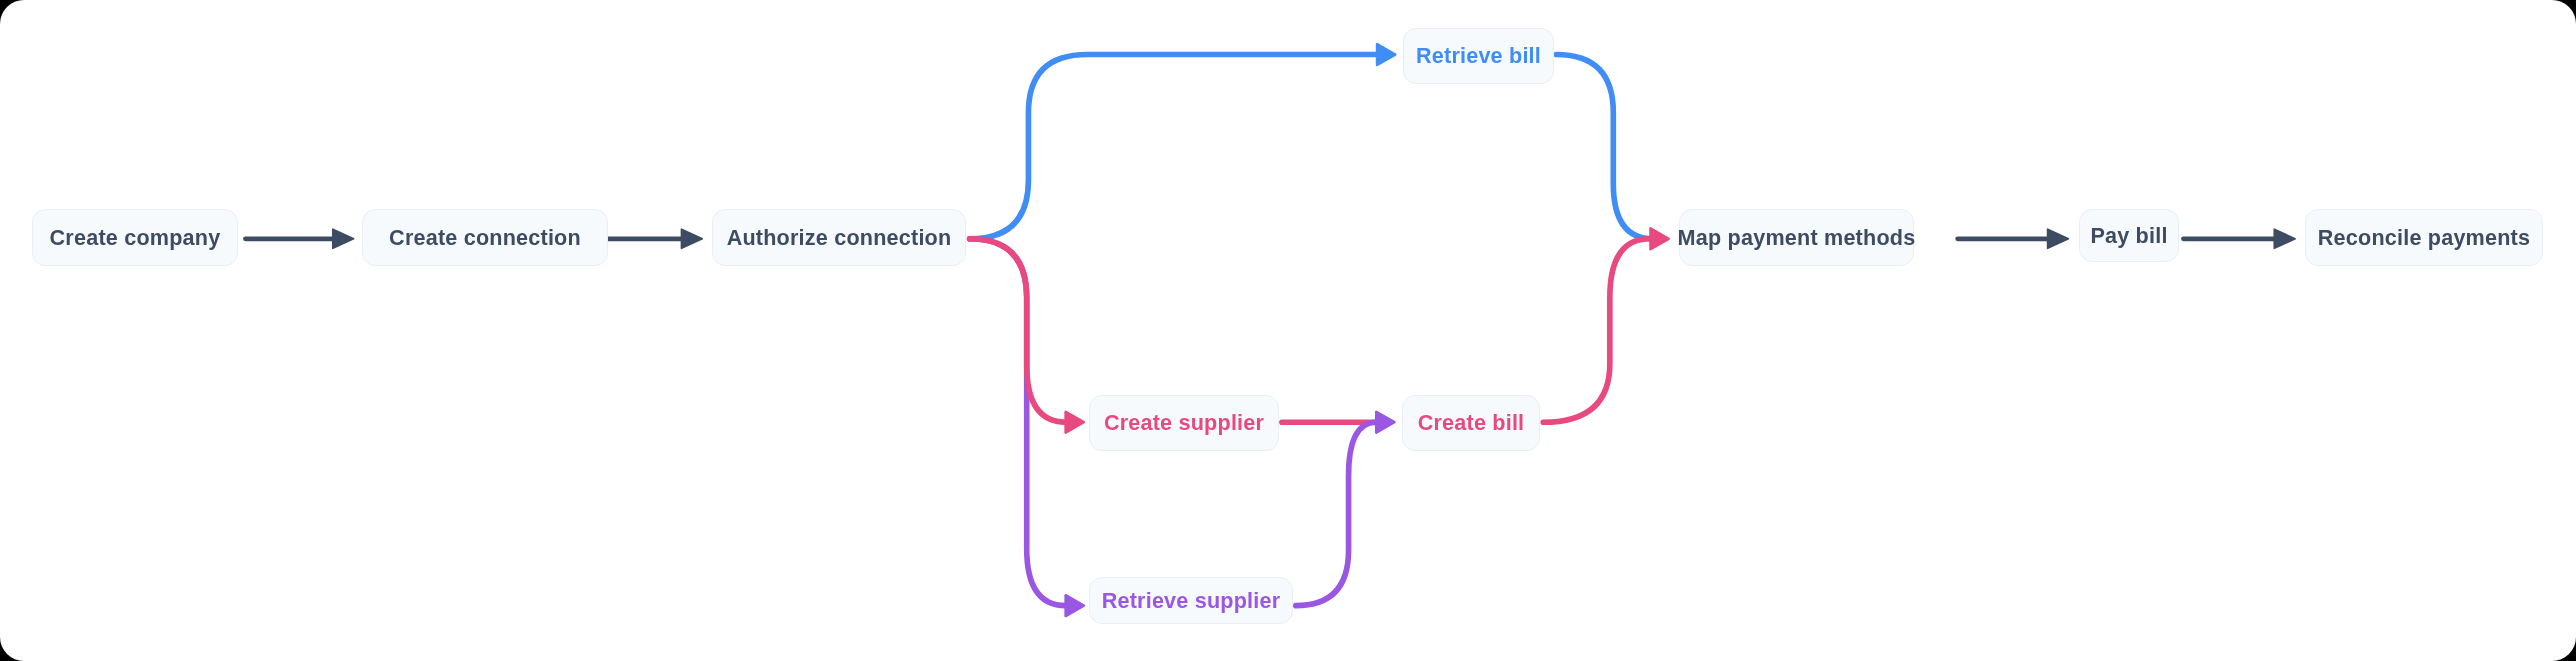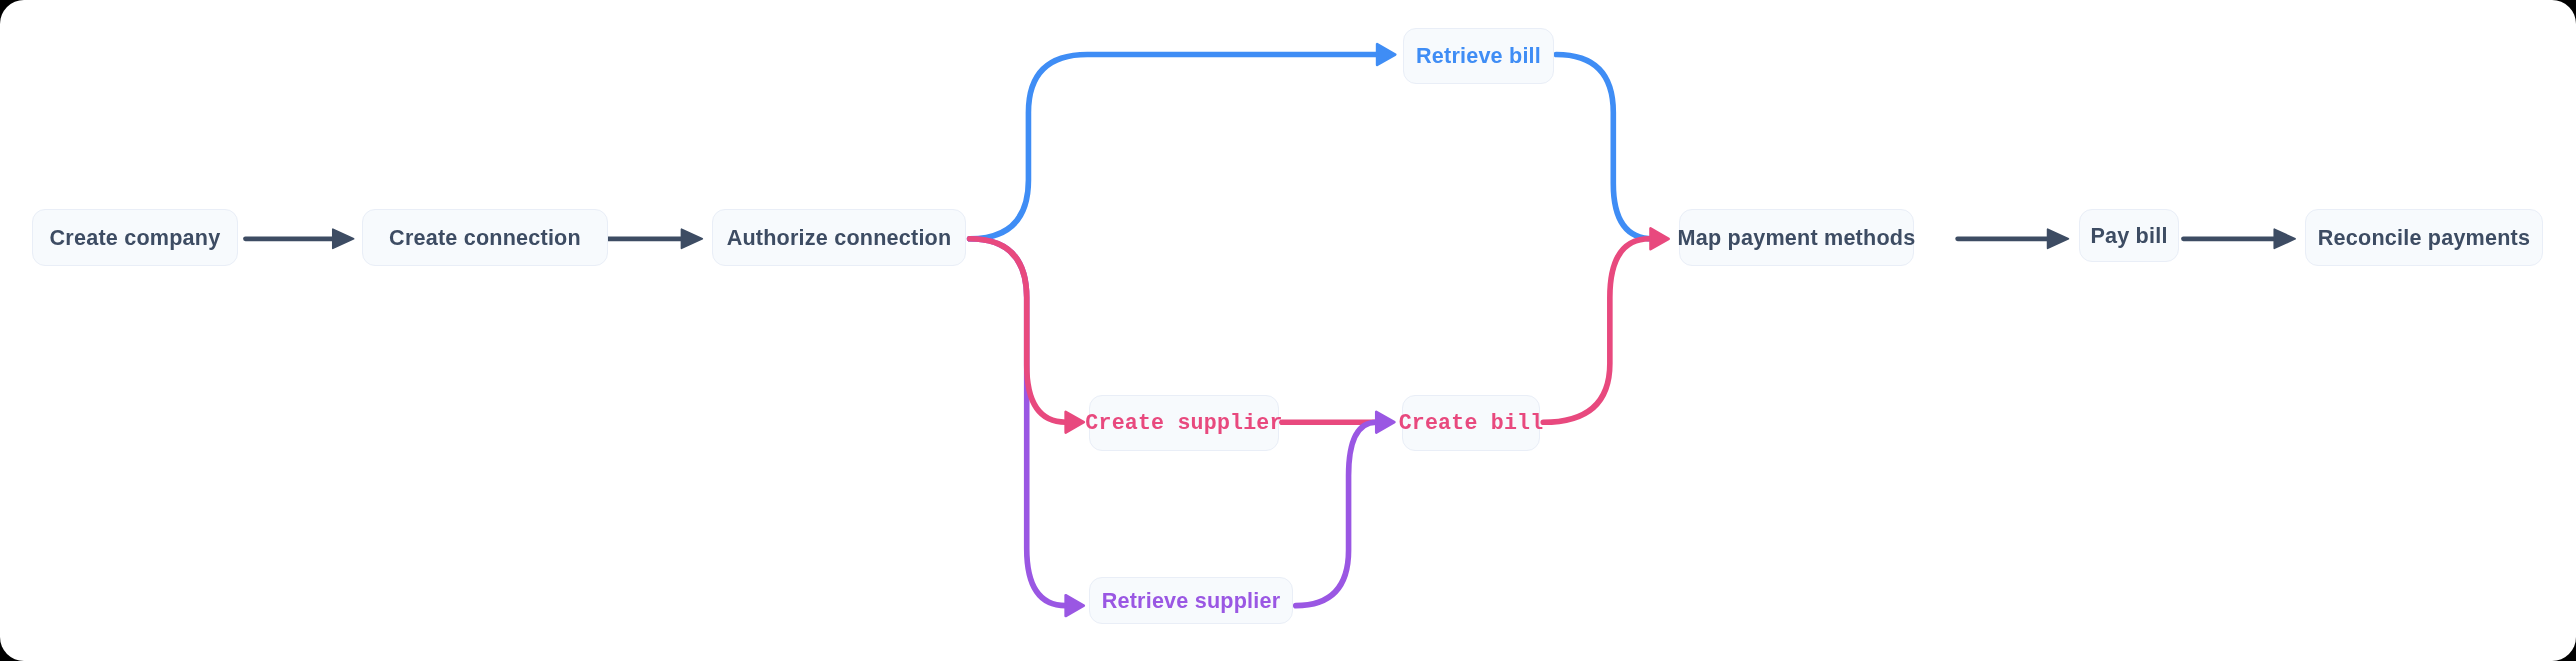--- a/index.html
+++ b/index.html
@@ -54,21 +54,21 @@
     align-items: center;
     justify-content: center;
     font-weight: 700;
     font-size: 21.6px;
     letter-spacing: 0.2px;
     white-space: nowrap;
     cursor: pointer;
   }
   .t-default { color: var(--c-default); }
   .t-blue    { color: var(--c-blue); }
-  .t-pink    { color: var(--c-pink); font-family: Liberation Mono, monospace; }
+  .t-pink    { color: var(--c-pink); }
   .t-purple  { color: var(--c-purple); }
 </style>
 </head>
 <body style="background: rgb(0, 0, 0);">
 
 <div class="stage">
   <div class="canvas">
 
     <svg class="edges" viewBox="0 0 2976 764" aria-hidden="true">
 

